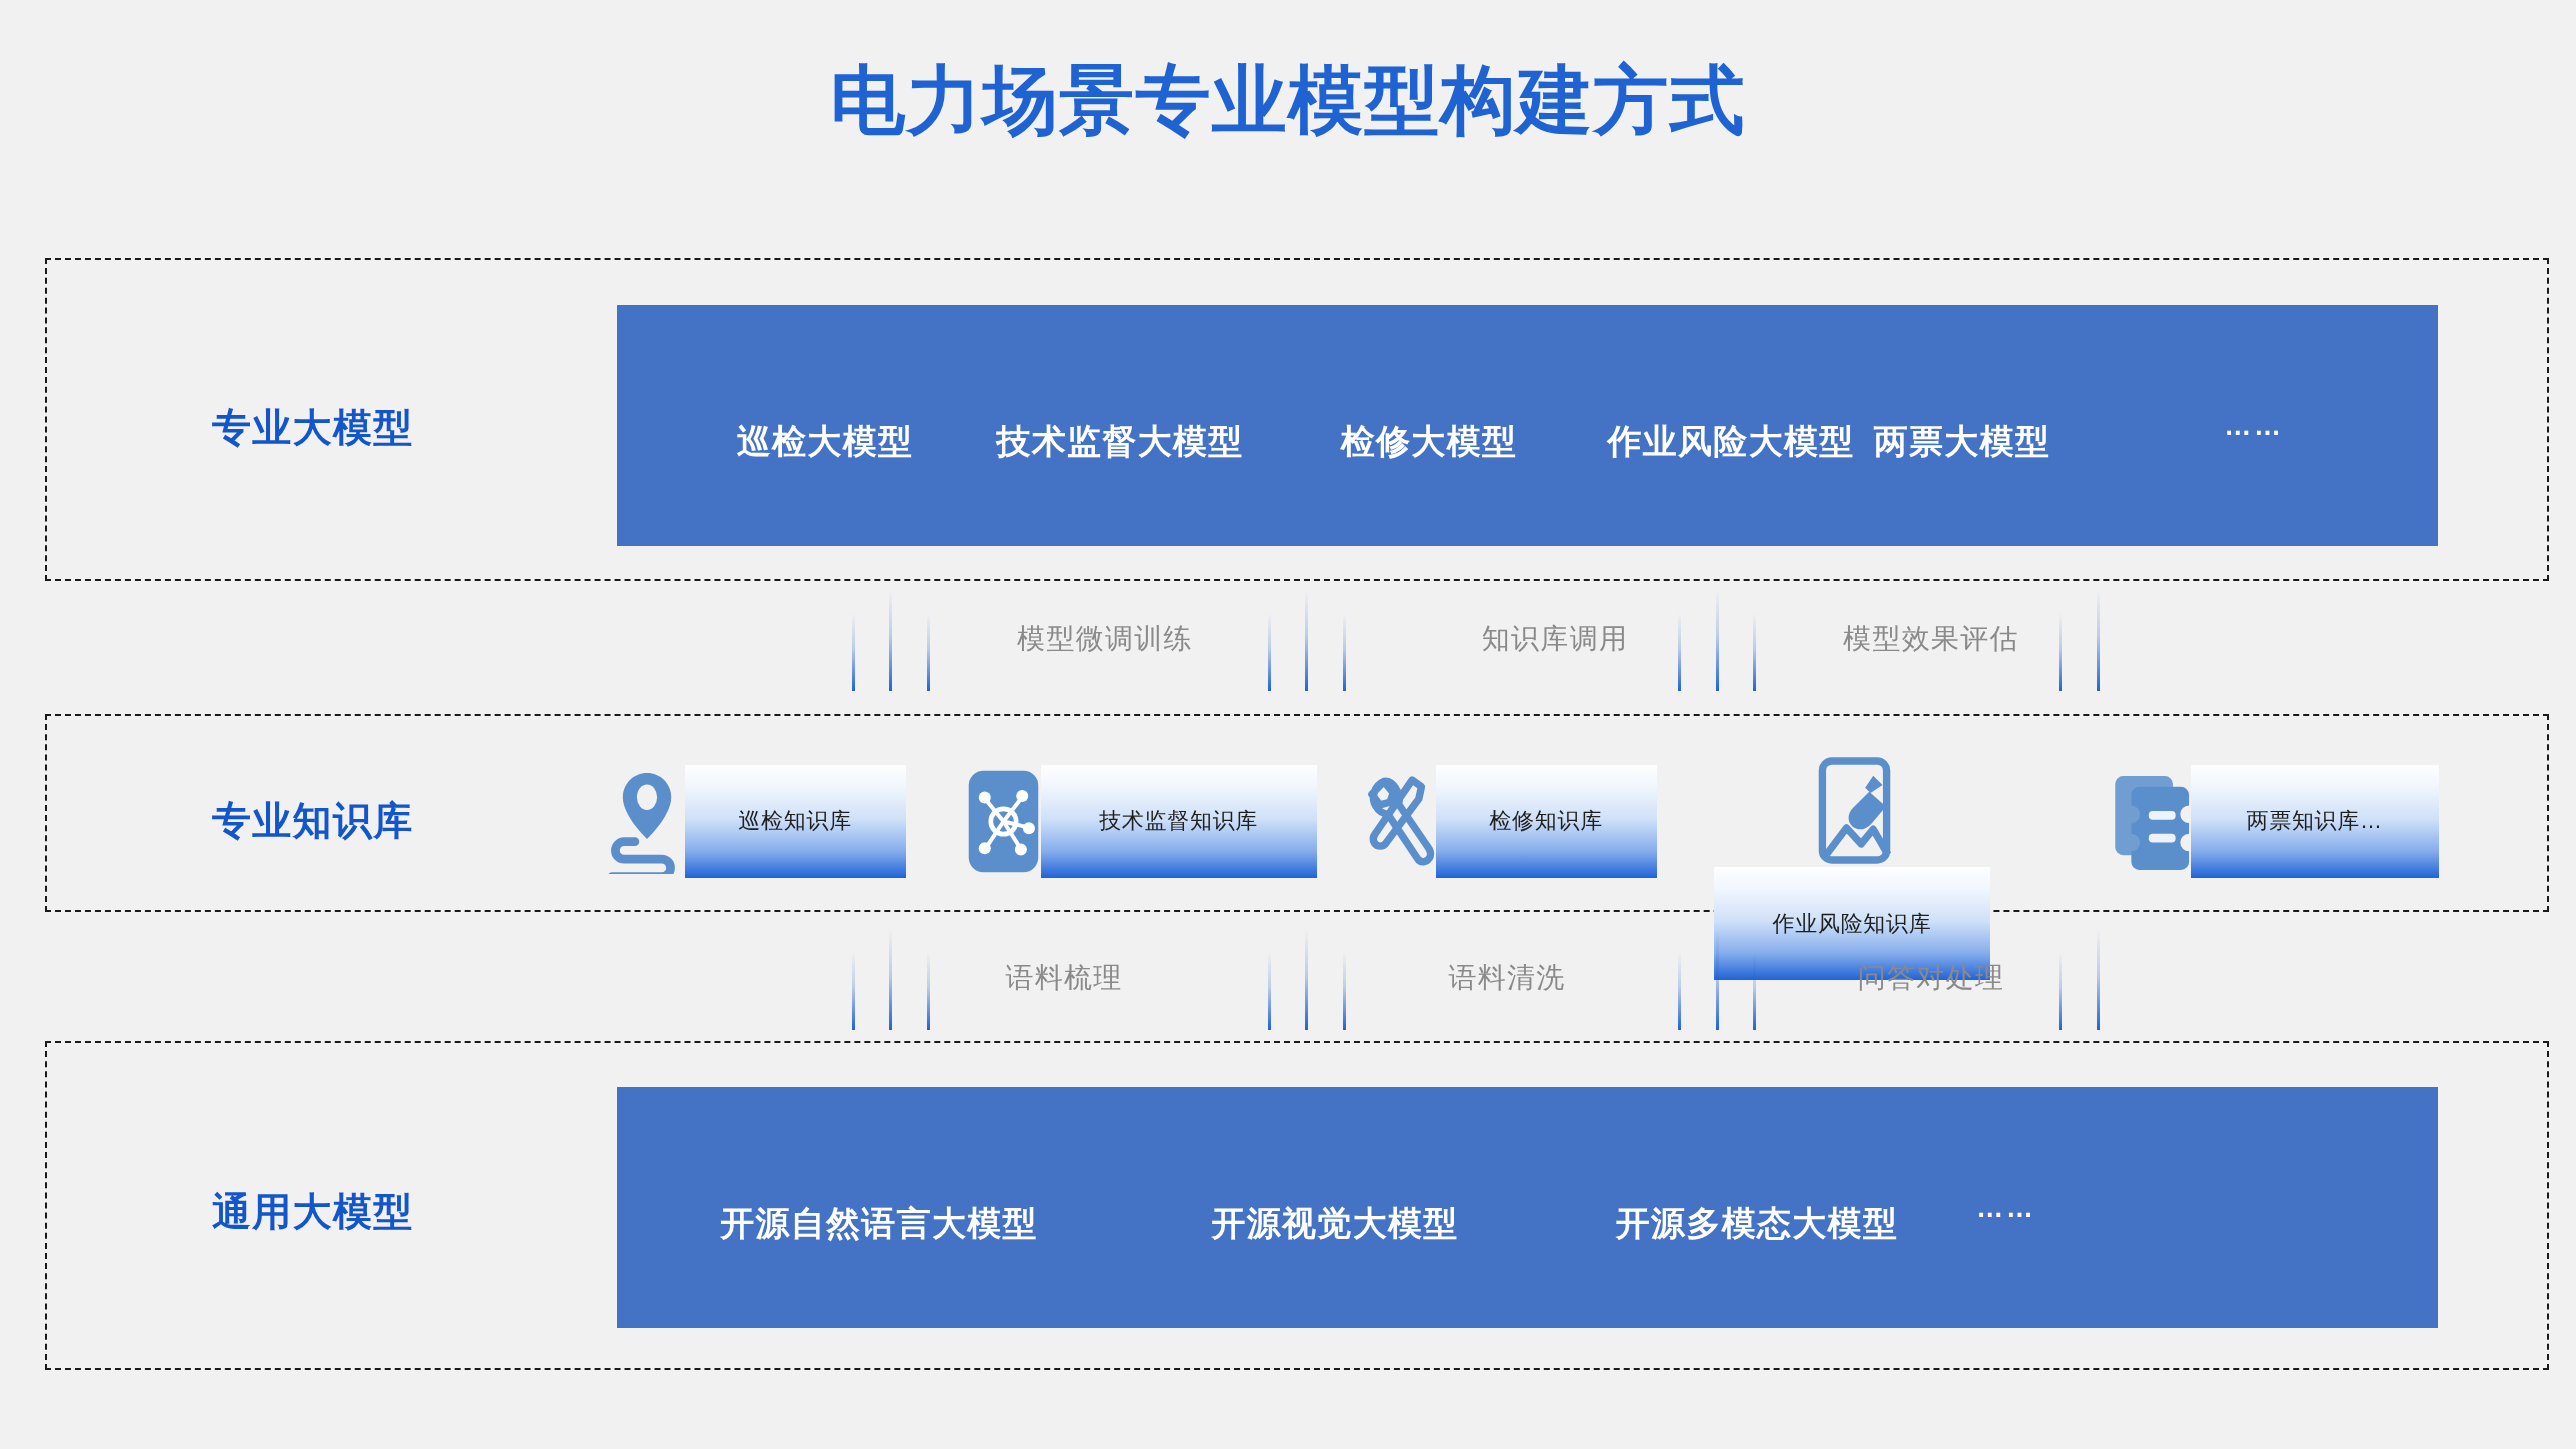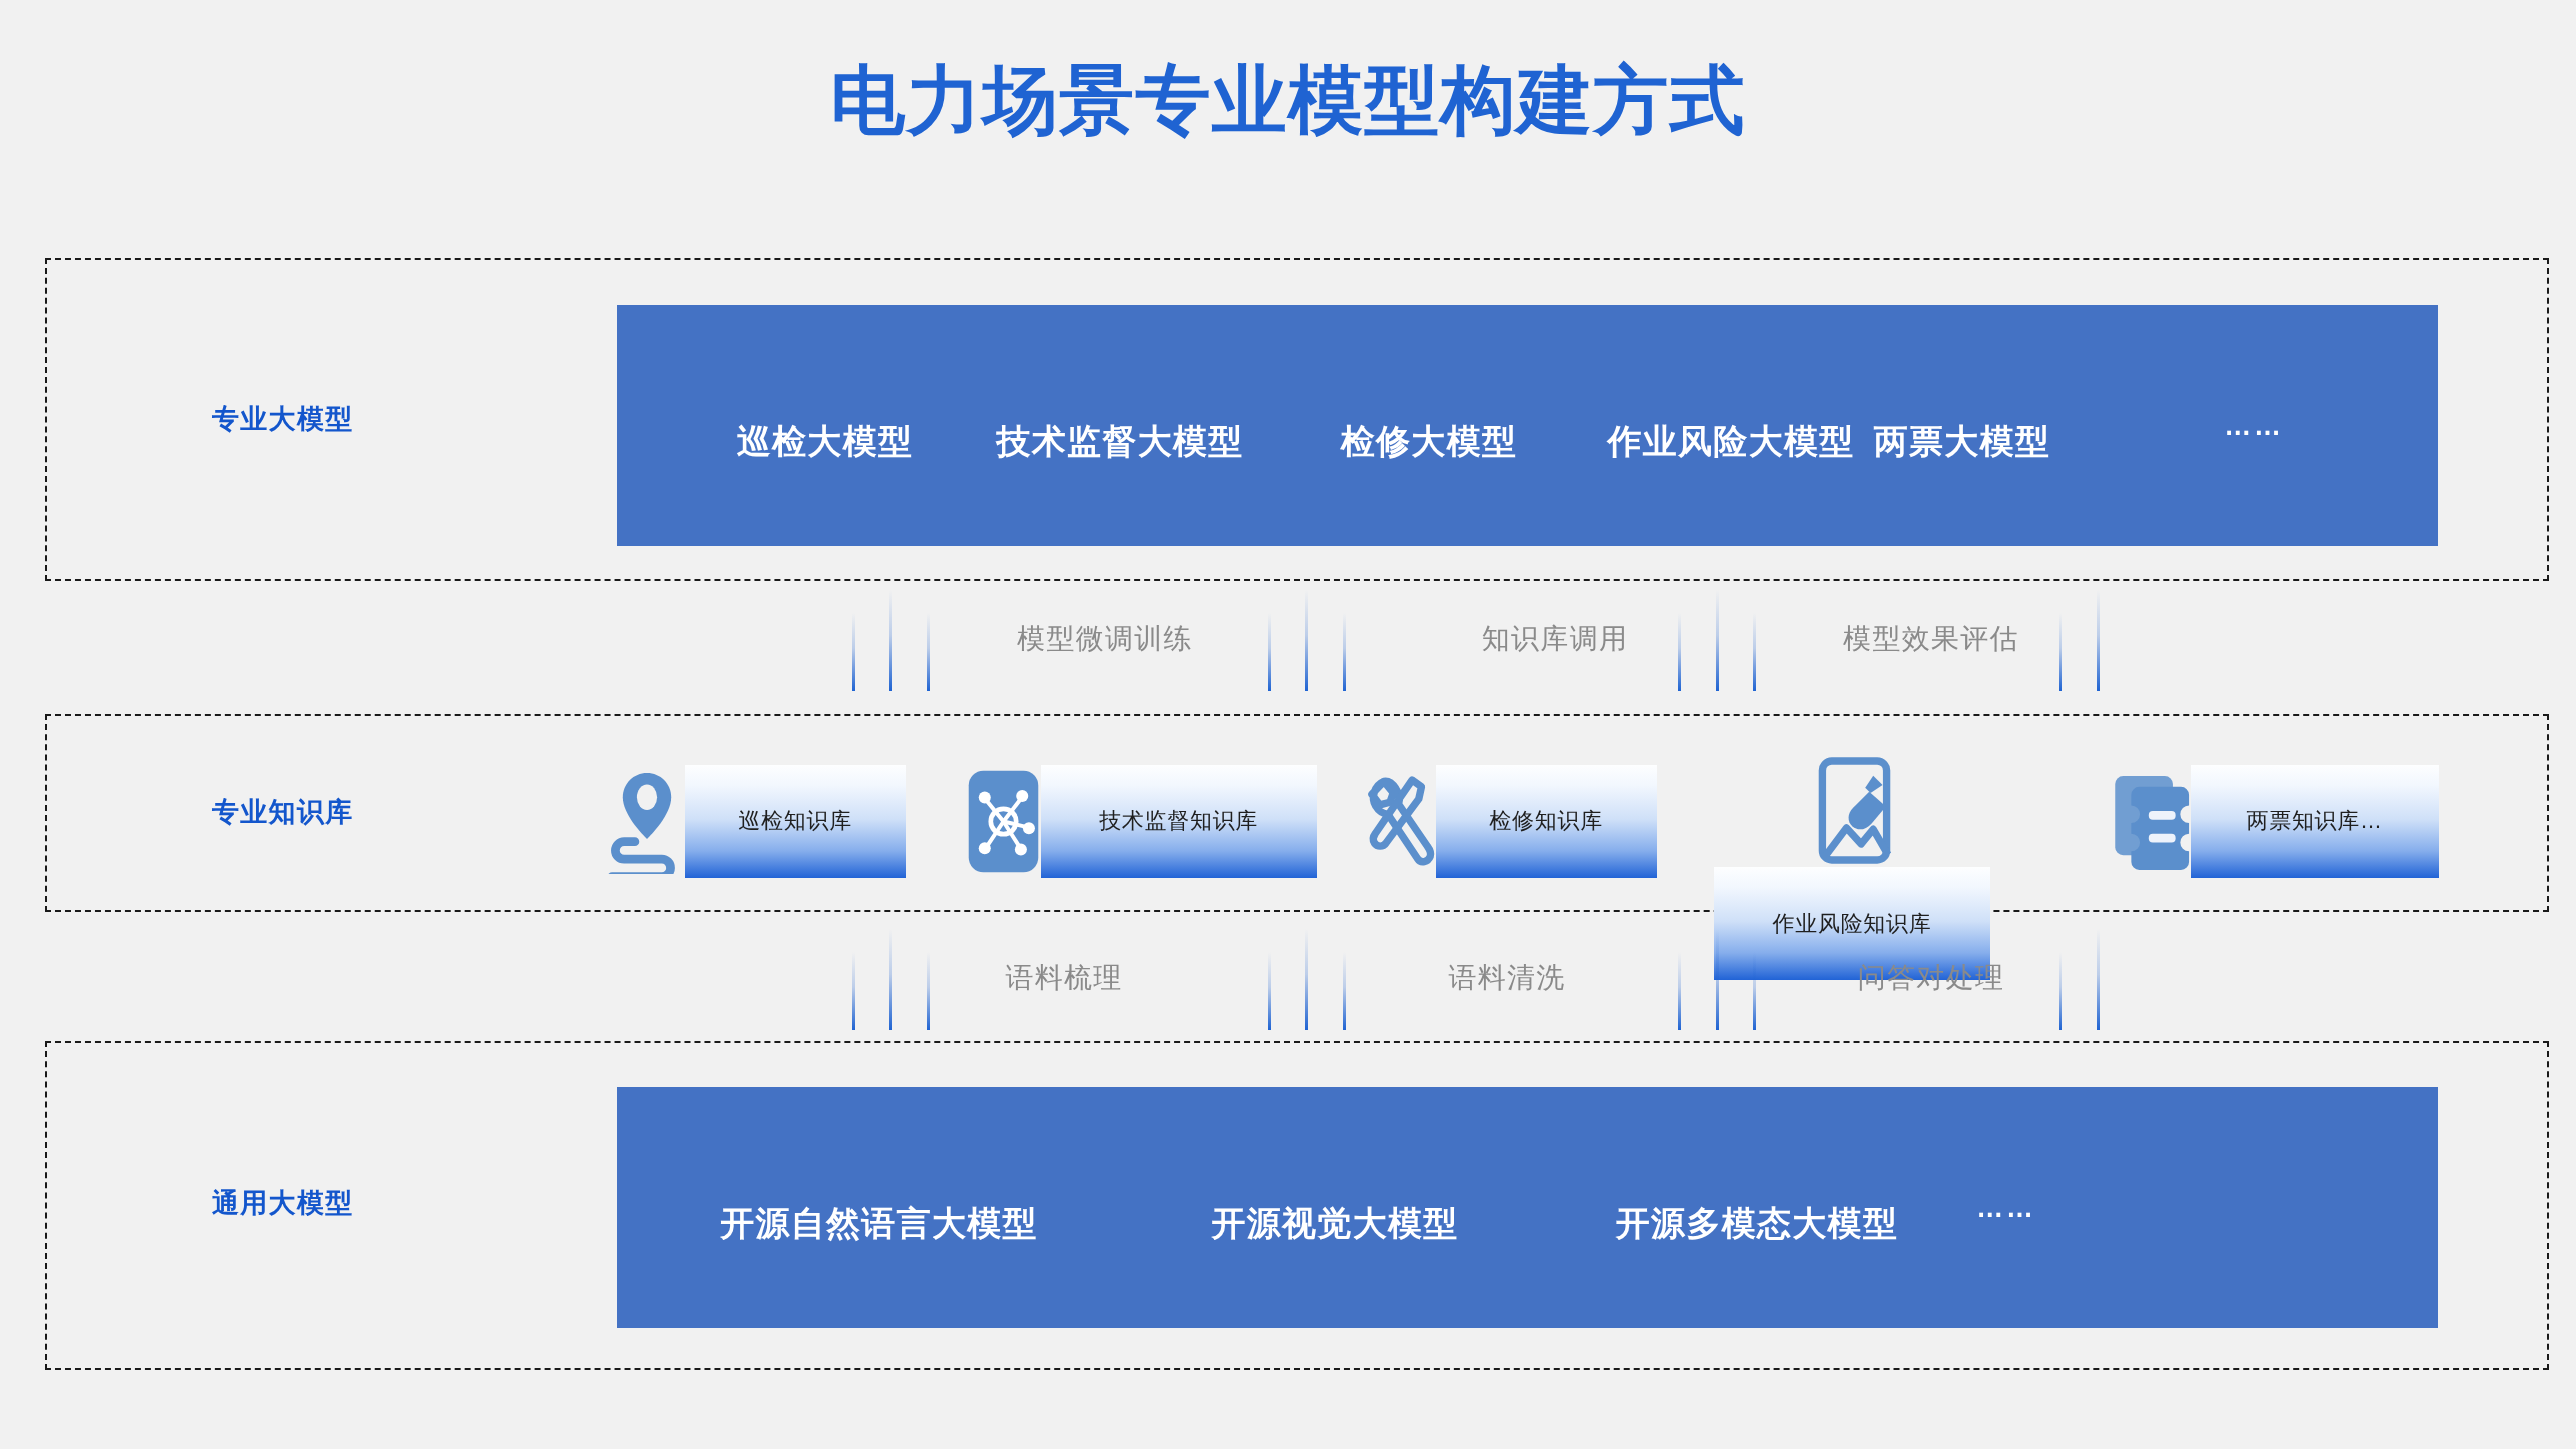--- a/index.html
+++ b/index.html
@@ -23,21 +23,21 @@
     position:absolute;
     border:2.7px dashed #1a1a1a;
     box-sizing:border-box;
   }
   #sec-pro{left:45px;top:258px;width:2504px;height:323px;}
   #sec-kb {left:45px;top:714px;width:2504px;height:198px;}
   #sec-gen{left:45px;top:1041px;width:2504px;height:329px;}
 
   .row-label{
     position:absolute;
-    font-size:27px;font-weight:bold;color:#1356CC;
+    font-size:39px;font-weight:bold;color:#1356CC;
     letter-spacing:1.3px;white-space:nowrap;font-family:Liberation Mono, monospace;
   }
   #lbl-pro{left:212px;top:401px;}
   #lbl-kb {left:212px;top:794px;}
   #lbl-gen{left:212px;top:1185px;}
 
   
   .band{
     position:absolute;
     background:#4472C4;

